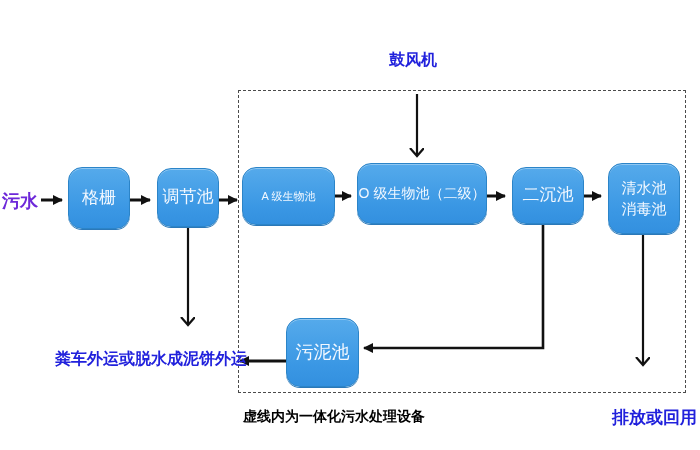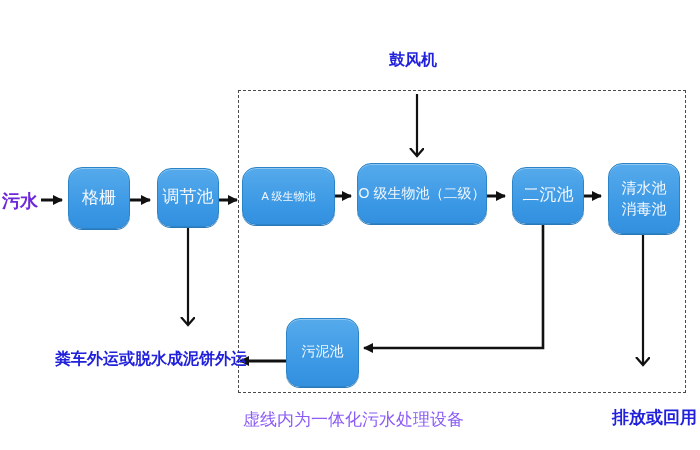--- a/index.html
+++ b/index.html
@@ -12,27 +12,27 @@
   .node{
     position:absolute;display:flex;flex-direction:column;align-items:center;justify-content:center;
     background:linear-gradient(180deg,#55aaeb 0%,#3a97e4 70%,#3390df 100%);
     border:1px solid #2b84c8;border-radius:14px;
     box-shadow:inset 0 1px 0 rgba(255,255,255,.35), 0 1px 0 #2b78b8;
     color:#f2f8ff;text-align:center;line-height:1.35;
   }
   .lbl{position:absolute;white-space:nowrap;}
   .lbl.black{color:#6d28d9;font-weight:bold;font-size:18px;}
   .lbl.blue{color:#2121dc;font-weight:bold;font-size:16px;}
-  .lbl.caption{color:#8b5cf6;font-weight:normal;font-size:17px;}
+  .lbl.caption{color:#000000;font-weight:bold;font-size:14px;}
   .dashed-box{
     position:absolute;left:238px;top:90px;width:446px;height:301px;
     border:1px dashed #4b4b4b;background:transparent;
   }
   .fs17{font-size:17px;} .fs16{font-size:11px;} .fs15{font-size:15px;}
-  .fs14{font-size:14px;} .fs18{font-size:14px;font-family:Liberation Mono, monospace;}
+  .fs14{font-size:14px;} .fs18{font-size:18px;}
 </style>
 </head>
 <body>
 
 <div class="stage">
 
   <div class="dashed-box"></div>
 
   <svg class="layer" viewBox="0 0 700 450" xmlns="http://www.w3.org/2000/svg">
     <defs>

